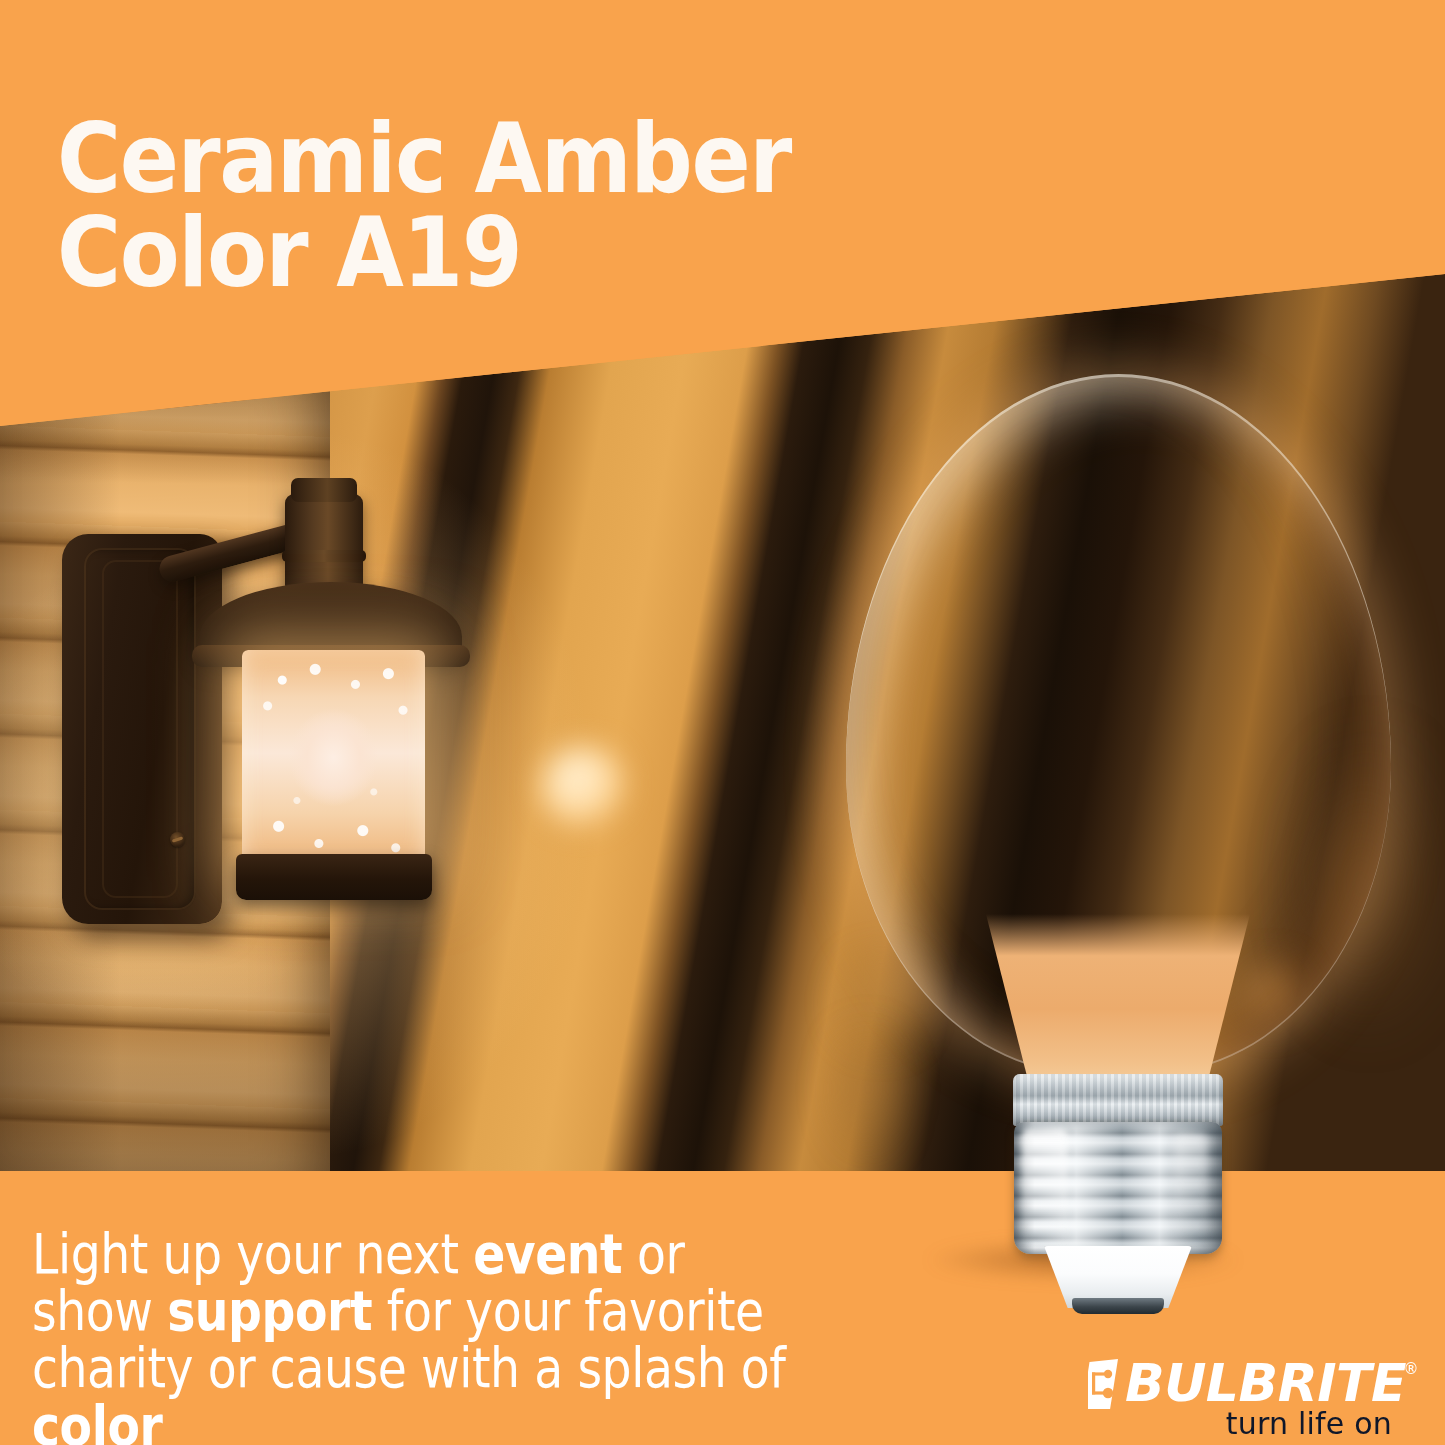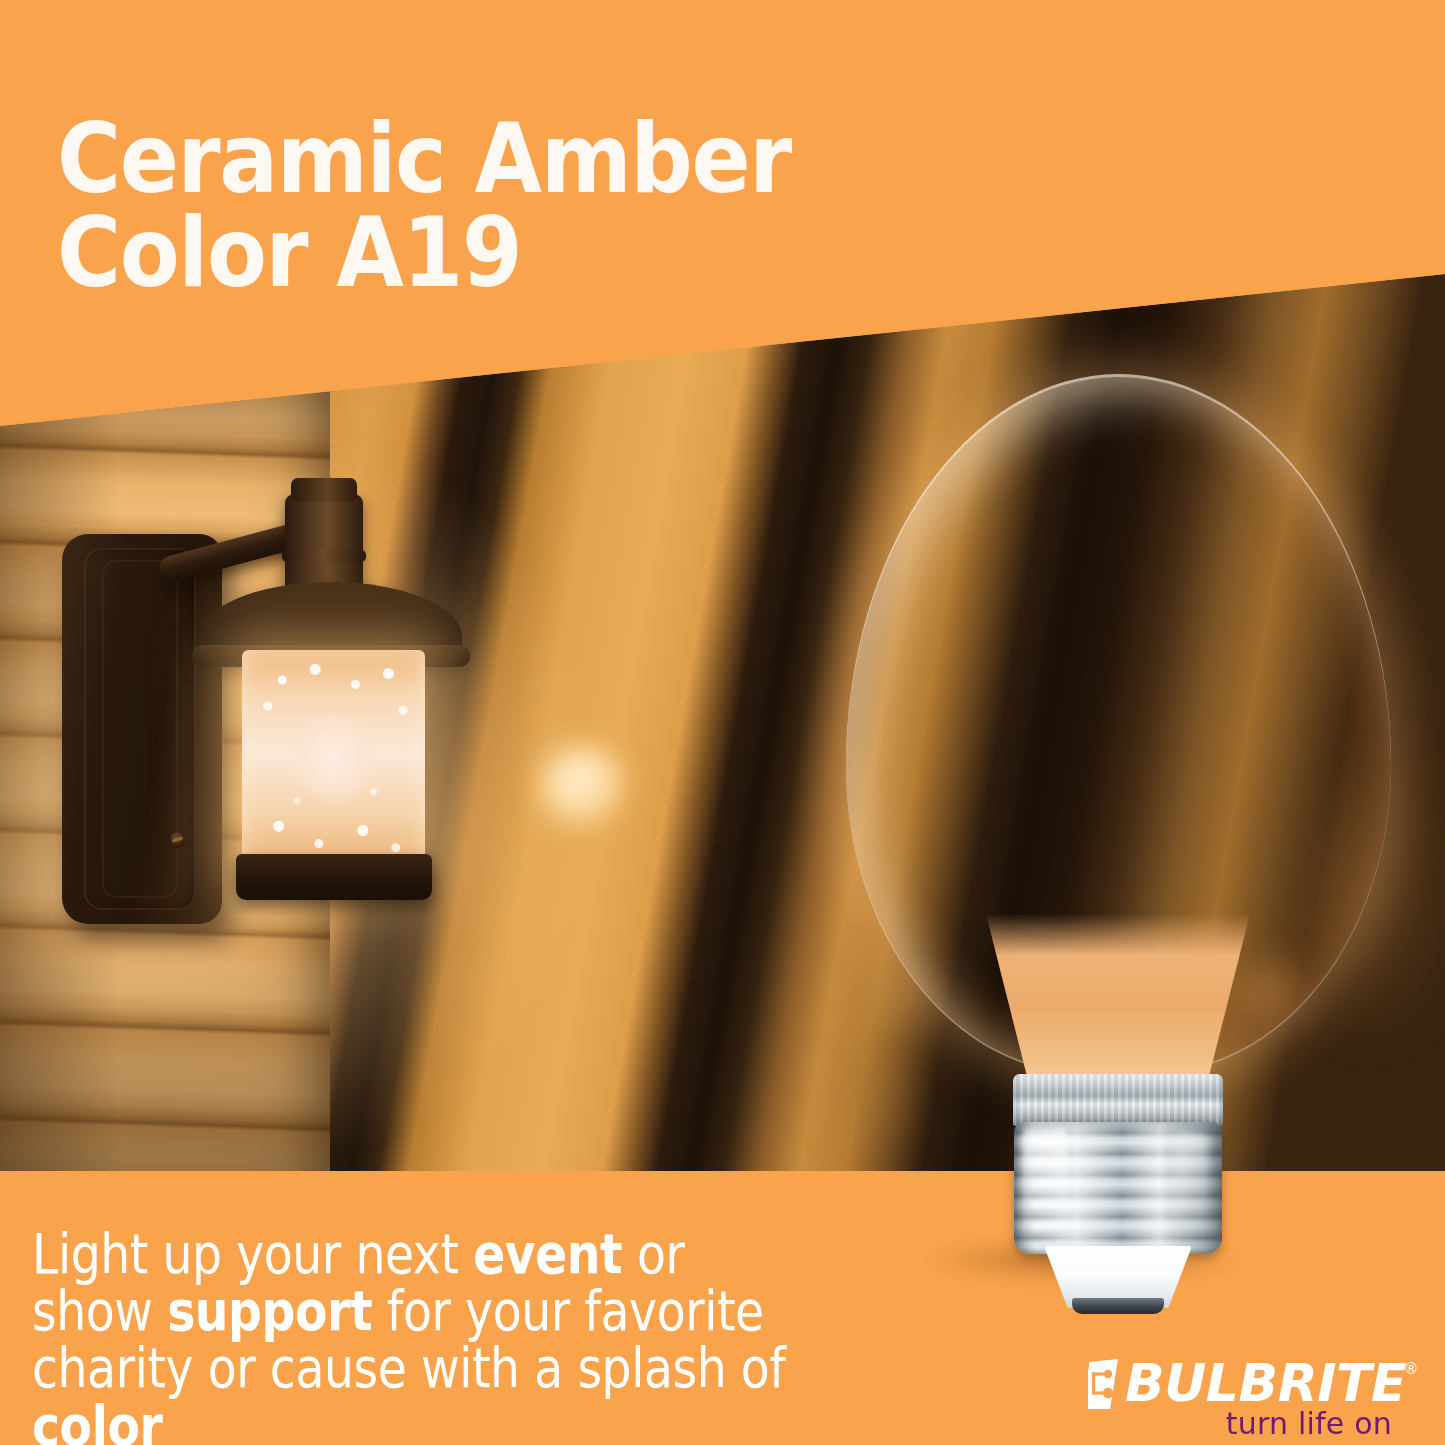--- a/index.html
+++ b/index.html
@@ -336,21 +336,21 @@
   }
   #logo-reg {
     color:#ffffff;
     font-family:"DejaVu Sans", sans-serif;
     font-size:15px;
     align-self:flex-start;
     margin-top:6px;
   }
   #logo-sub {
     position:absolute; right:2px; top:60px;
-    color:#701a75;
+    color:#0f172a;
     font-family:"DejaVu Sans", sans-serif;
     font-size:30px;
     letter-spacing:.2px;
   }
 </style>
 </head>
 <body>
 
 <div id="stage">
 

